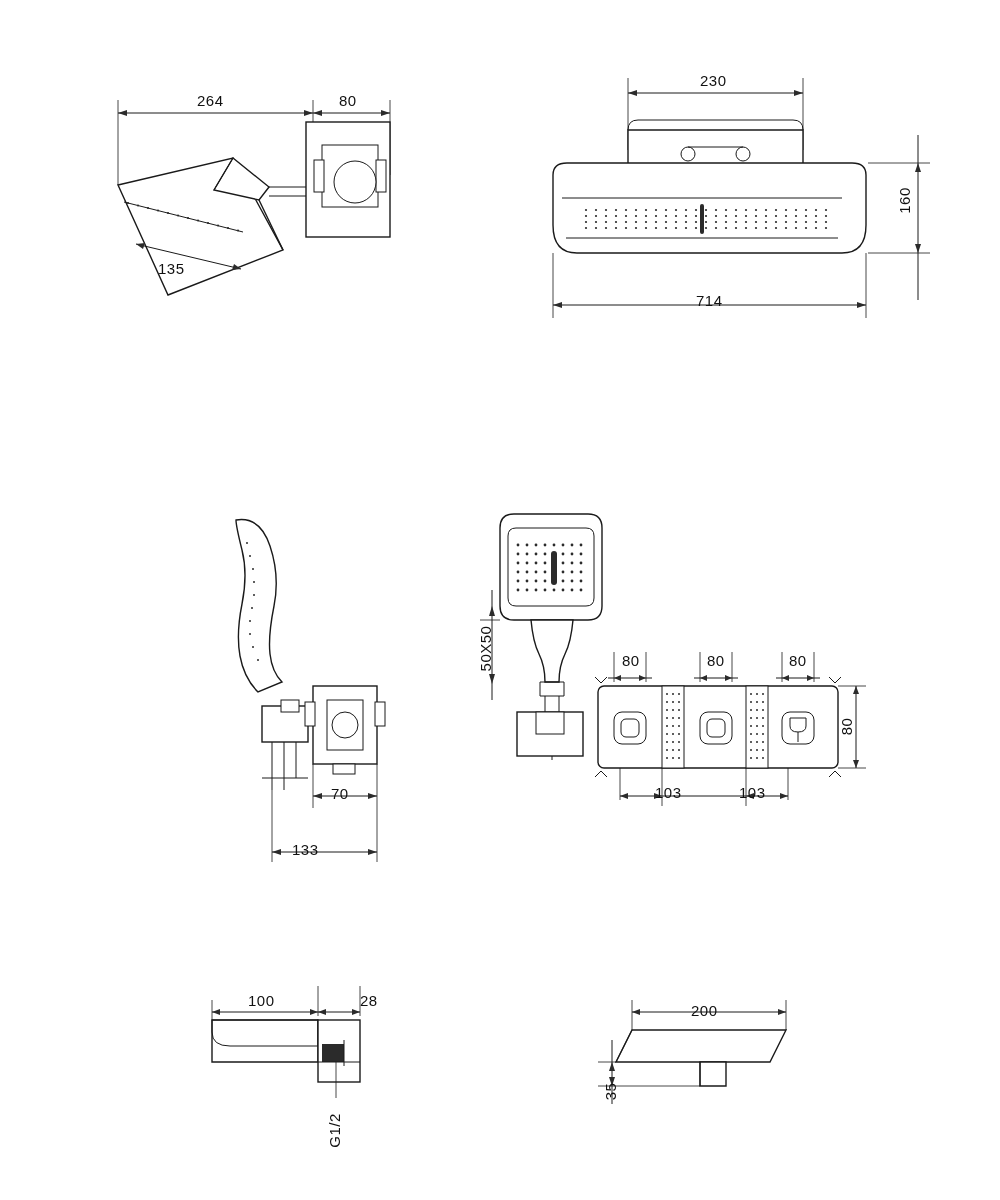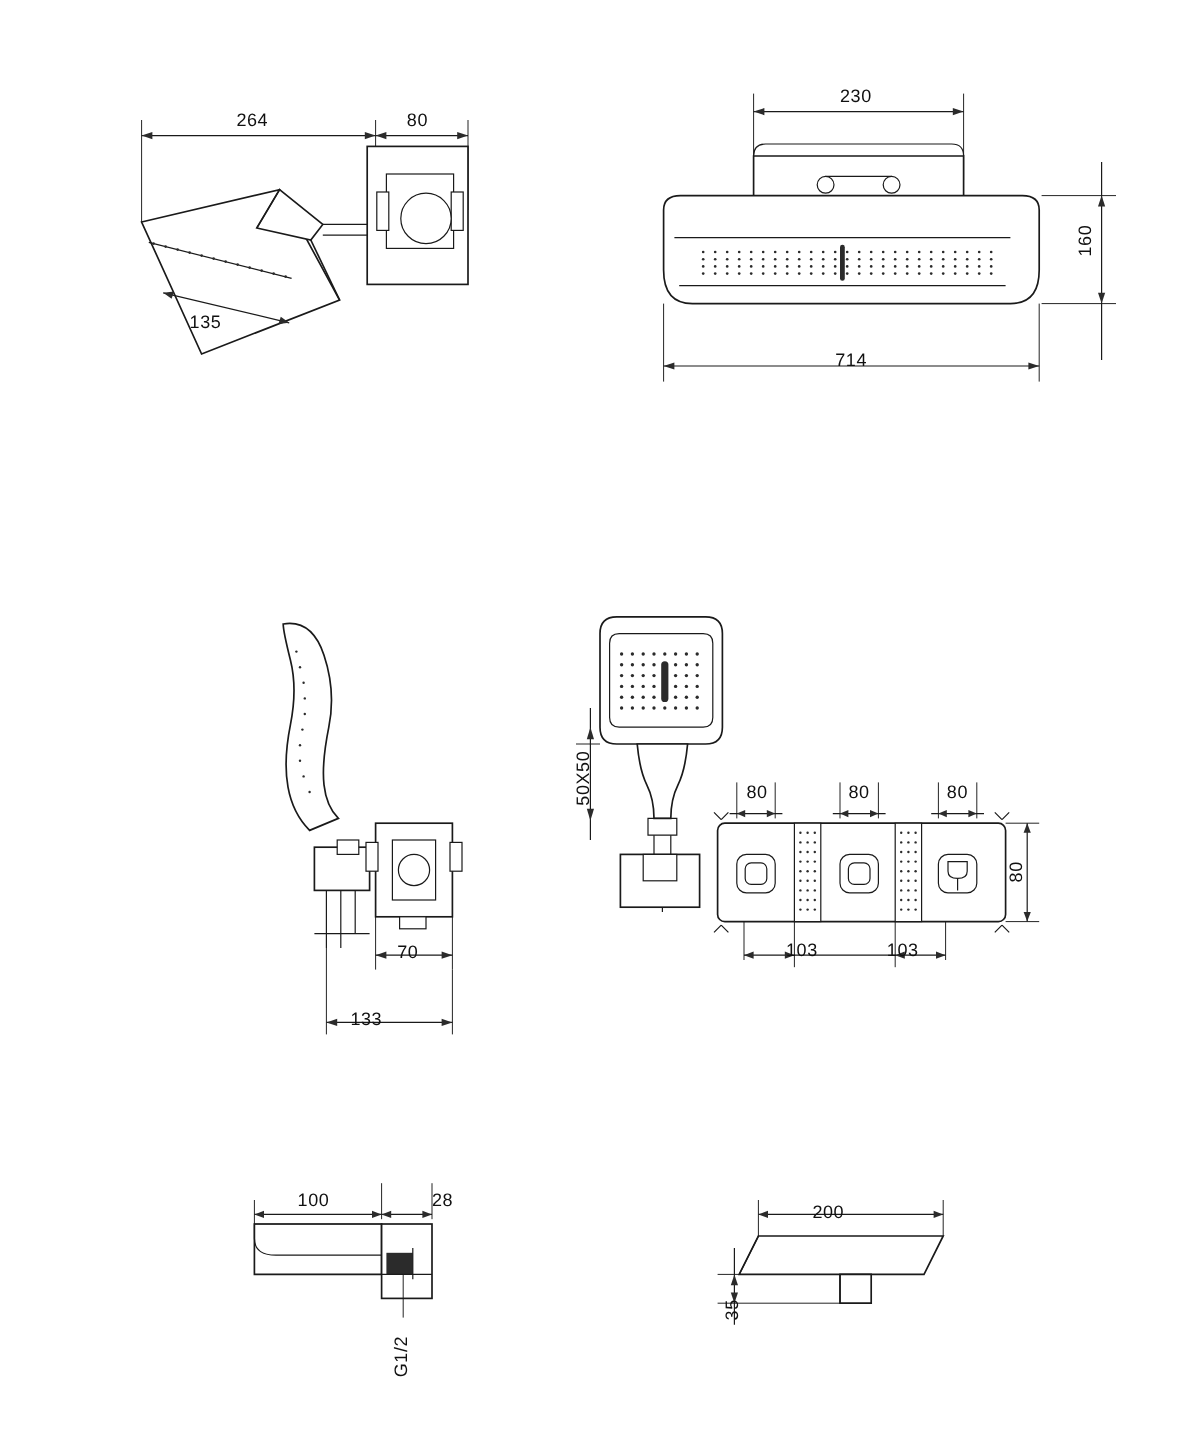--- a/index.html
+++ b/index.html
@@ -501,16 +501,16 @@
   <div class="dim" style="left:707px;top:652px;">80</div>
   <div class="dim" style="left:789px;top:652px;">80</div>
   <div class="dim v" style="left:838px;top:718px;transform:rotate(-90deg);">80</div>
   <div class="dim" style="left:655px;top:784px;">103</div>
   <div class="dim" style="left:739px;top:784px;">103</div>
 
   <div class="dim" style="left:248px;top:992px;">100</div>
   <div class="dim" style="left:360px;top:992px;">28</div>
   <div class="dim v" style="left:317px;top:1122px;transform:rotate(-90deg);">G1/2</div>
 
-  <div class="dim" style="left:677px;top:1002px;">200</div>
+  <div class="dim" style="left:691px;top:1002px;">200</div>
   <div class="dim v" style="left:602px;top:1083px;transform:rotate(-90deg);">35</div>
 
 </div>
 
 </body></html>

